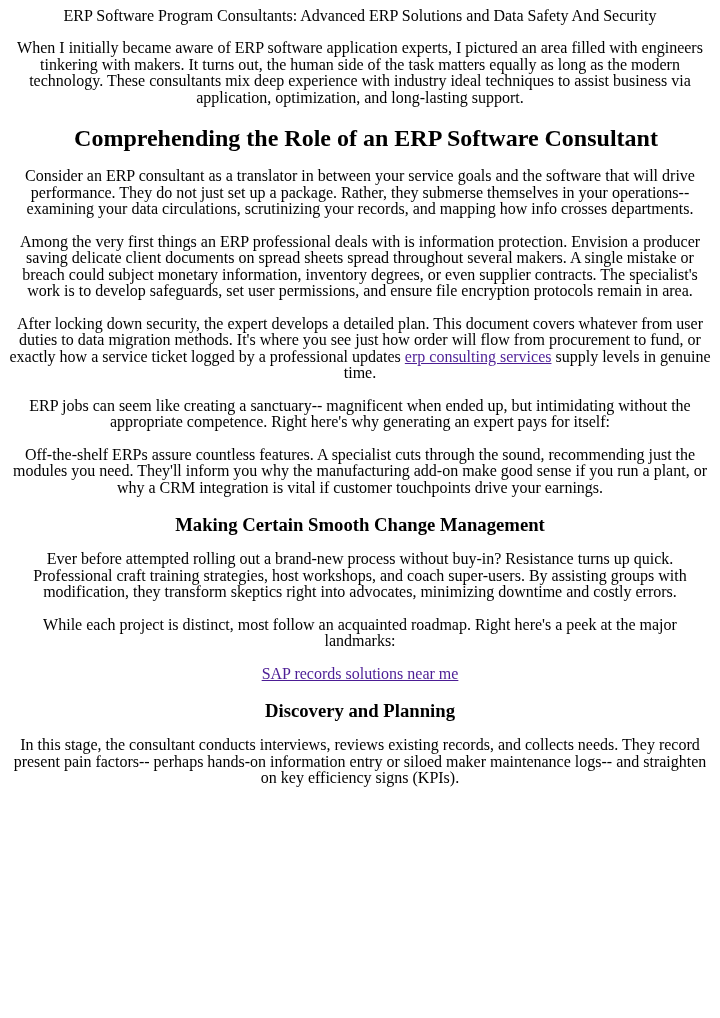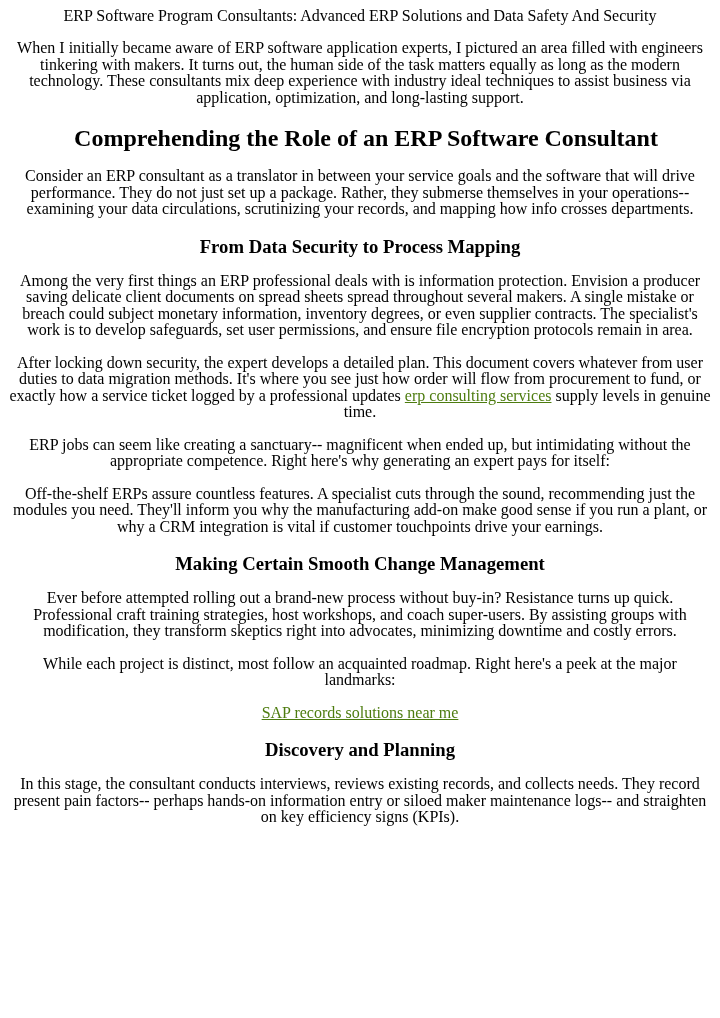--- a/index.html
+++ b/index.html
@@ -20,35 +20,34 @@
       font-weight: bold;
       line-height: 27px;
       margin: 19px 0 0 12px;
     }
     h3 {
       font-size: 18.7px;
       font-weight: bold;
       line-height: 21px;
       margin: 18px 0 0 0;
     }
-    a { color: #4d7c0f; text-decoration: underline; }
+    a { color: #4c1d95; text-decoration: underline; }
   </style>
 </head>
 <body>
 
 <div class="page">
 
   <div class="title-line">ERP Software Program Consultants: Advanced ERP Solutions and Data Safety And Security</div>
 
   <p>When I initially became aware of ERP software application experts, I pictured an area filled with engineers tinkering with makers. It turns out, the human side of the task matters equally as long as the modern technology. These consultants mix deep experience with industry ideal techniques to assist business via application, optimization, and long-lasting support.</p>
 
   <h2>Comprehending the Role of an ERP Software Consultant</h2>
   <p>Consider an ERP consultant as a translator in between your service goals and the software that will drive performance. They do not just set up a package. Rather, they submerse themselves in your operations-- examining your data circulations, scrutinizing your records, and mapping how info crosses departments.</p>
 
-  <h3>From Data Security to Process Mapping</h3>
   <p>Among the very first things an ERP professional deals with is information protection. Envision a producer saving delicate client documents on spread sheets spread throughout several makers. A single mistake or breach could subject monetary information, inventory degrees, or even supplier contracts. The specialist's work is to develop safeguards, set user permissions, and ensure file encryption protocols remain in area.</p>
 
   <p><span>After locking down security, the expert develops a detailed plan. This document covers whatever from user duties to data migration methods. It's where you see just how order will flow from procurement to fund, or exactly how a service ticket logged by a professional updates </span><a href="#">erp consulting services</a><span> supply levels in genuine time.</span></p>
 
   <p>ERP jobs can seem like creating a sanctuary-- magnificent when ended up, but intimidating without the appropriate competence. Right here's why generating an expert pays for itself:</p>
 
   <p>Off-the-shelf ERPs assure countless features. A specialist cuts through the sound, recommending just the modules you need. They'll inform you why the manufacturing add-on make good sense if you run a plant, or why a CRM integration is vital if customer touchpoints drive your earnings.</p>
 
   <h3>Making Certain Smooth Change Management</h3>
   <p>Ever before attempted rolling out a brand-new process without buy-in? Resistance turns up quick. Professional craft training strategies, host workshops, and coach super-users. By assisting groups with modification, they transform skeptics right into advocates, minimizing downtime and costly errors.</p>

